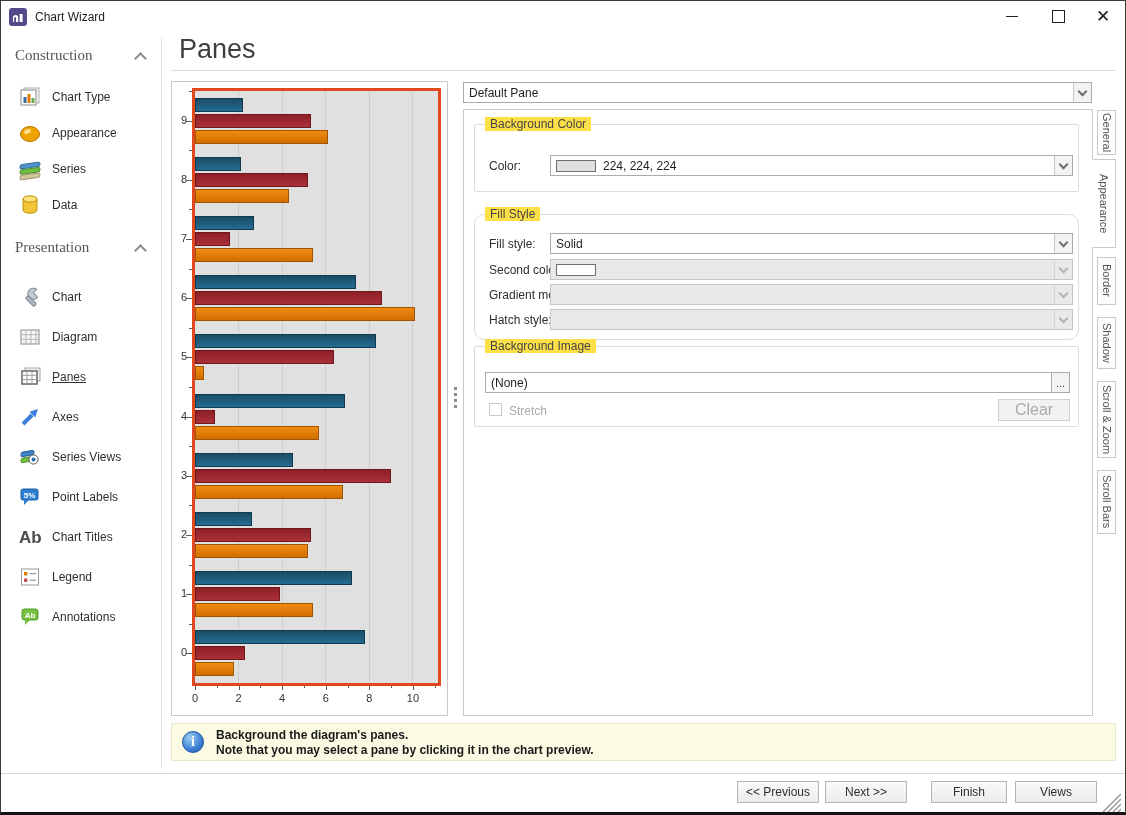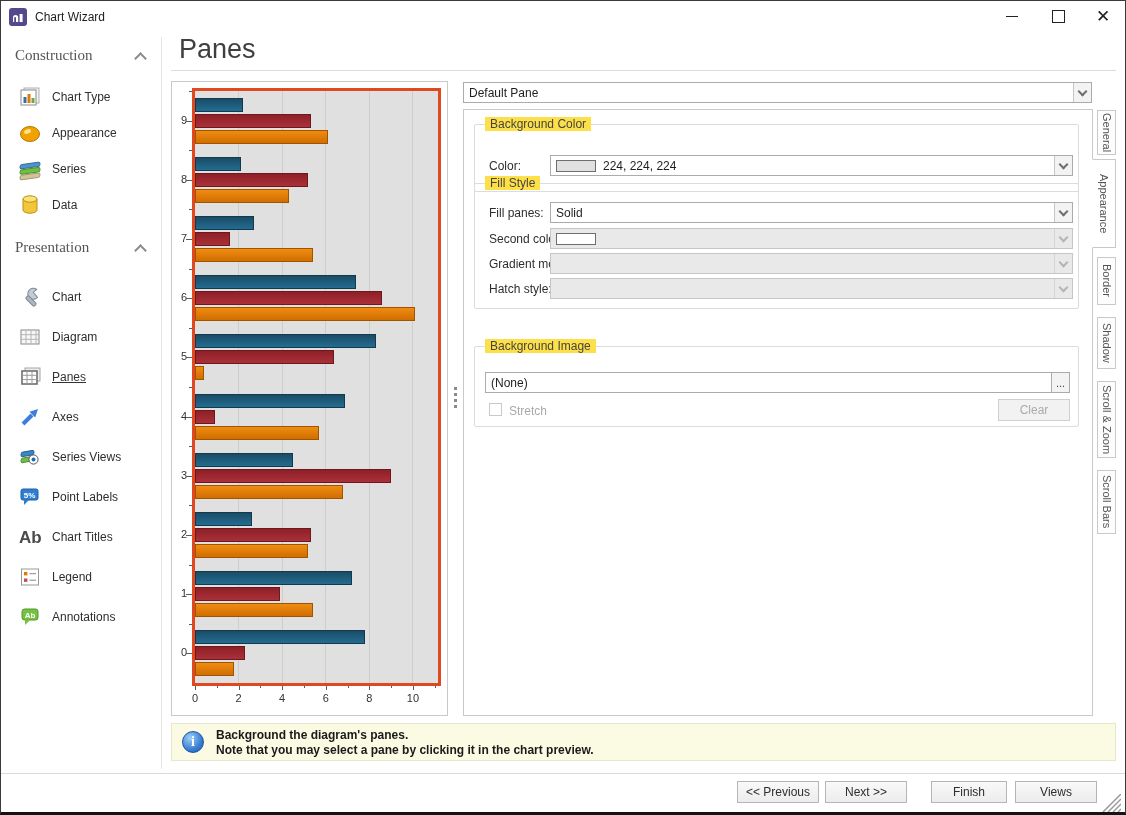--- a/index.html
+++ b/index.html
@@ -55,34 +55,34 @@
   .combo.disabled .combo-btn{background:#e9e9e9;border-left-color:#d4d4d4;}
   .combo.disabled .chev{border-color:#b4b4b4;}
   .swatch{display:inline-block;width:40px;height:12px;border:1px solid #6e6e6e;box-sizing:border-box;}
 
   
   #pane-combo{left:462px;top:81px;width:629px;}
   #options-panel{position:absolute;left:462px;top:108px;width:630px;height:607px;border:1px solid #c9c9c9;background:#fff;box-sizing:border-box;}
   .group{position:absolute;left:10px;width:605px;border:1px solid #dcdcdc;border-radius:2px;box-sizing:border-box;}
   .group-label{position:absolute;left:10px;top:-8px;background:#fde047;padding:0 5px;font-size:12px;color:#444;}
   #grp-bgcolor{top:14px;height:68px;}
-  #grp-fill{top:73px;height:126px;}
+  #grp-fill{top:104px;height:126px;border-radius:10px;}
   #grp-bgimg{top:236px;height:81px;}
   .opt-row{position:absolute;left:0;width:100%;height:22px;}
   .opt-label{position:absolute;left:14px;top:4px;font-size:12px;color:#2e2e2e;}
   .opt-row .combo{left:75px;top:0;width:523px;}
   #bgimg-input{position:absolute;left:10px;top:25px;width:567px;height:21px;border:1px solid #ababab;background:#fff;box-sizing:border-box;
                font-size:12px;color:#1e1e1e;display:flex;align-items:center;padding:0 5px;}
   #bgimg-browse{position:absolute;left:577px;top:25px;width:18px;height:21px;border:1px solid #ababab;border-left:none;background:#f3f3f3;
                 box-sizing:border-box;font-size:11px;color:#444;display:flex;align-items:flex-end;justify-content:center;padding-bottom:3px;cursor:pointer;}
   .checkbox{position:absolute;width:13px;height:13px;border:1px solid #c9c9c9;background:#fff;box-sizing:border-box;}
   #stretch-row-label{position:absolute;left:34px;top:57px;font-size:12px;color:#a9a9a9;}
   #stretch-cb{left:14px;top:56px;}
   #clear-btn{position:absolute;left:523px;top:52px;width:72px;height:22px;border:1px solid #d0d0d0;background:#f2f2f2;color:#ababab;
-             font-size:12px;display:flex;align-items:center;justify-content:center;box-sizing:border-box;}
+             font-size:16px;display:flex;align-items:center;justify-content:center;box-sizing:border-box;}
 
   
   .vtab{position:absolute;left:1096px;width:19px;box-sizing:border-box;border:1px solid #c9c9c9;background:#fdfdfd;
         display:flex;align-items:center;justify-content:center;cursor:pointer;}
   .vtab span{writing-mode:vertical-rl;font-size:11px;color:#555;white-space:nowrap;}
   .vtab.active{left:1091px;width:24px;background:#fff;border-left:1px solid #fff;}
 
   
   #infobar{position:absolute;left:170px;top:722px;width:945px;height:38px;background:#fbfbe3;border:1px solid #e7e7cb;box-sizing:border-box;}
   #info-icon{position:absolute;left:10px;top:7px;width:22px;height:22px;border-radius:50%;
@@ -392,21 +392,21 @@
               <i class="chev"></i>
             </span>
         </div>
       </div>
     </div>
 
     <div class="group" id="grp-fill">
       <span class="group-label">Fill Style</span>
       <div id="fill-rows">
           <div class="opt-row" style="top: 18px;">
-            <span class="opt-label">Fill panes:</span>
+            <span class="opt-label">Fill style:</span>
             <div class="combo">
               <span class="combo-text">
                 <span>Solid</span>
               </span>
               <span class="combo-btn">
                 <i class="chev"></i>
               </span>
             </div>
           </div>
           <div class="opt-row" style="top: 44px;">

